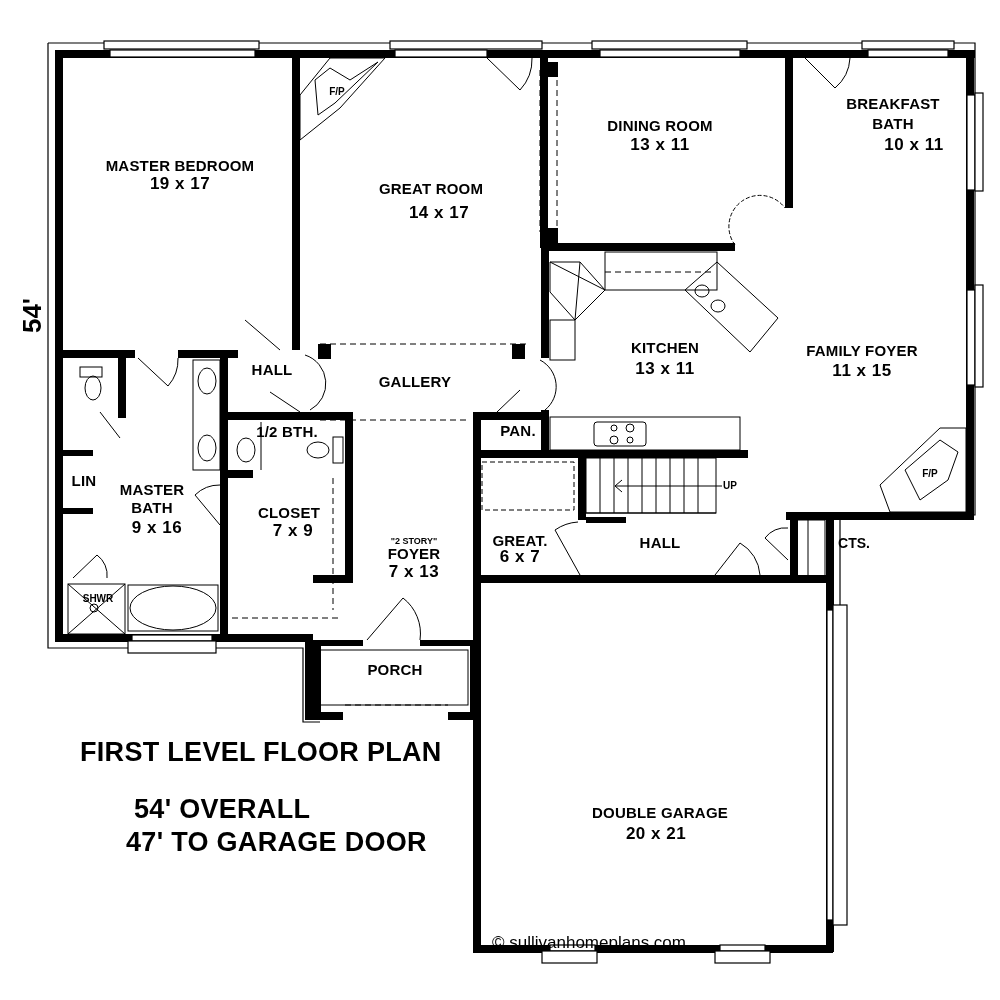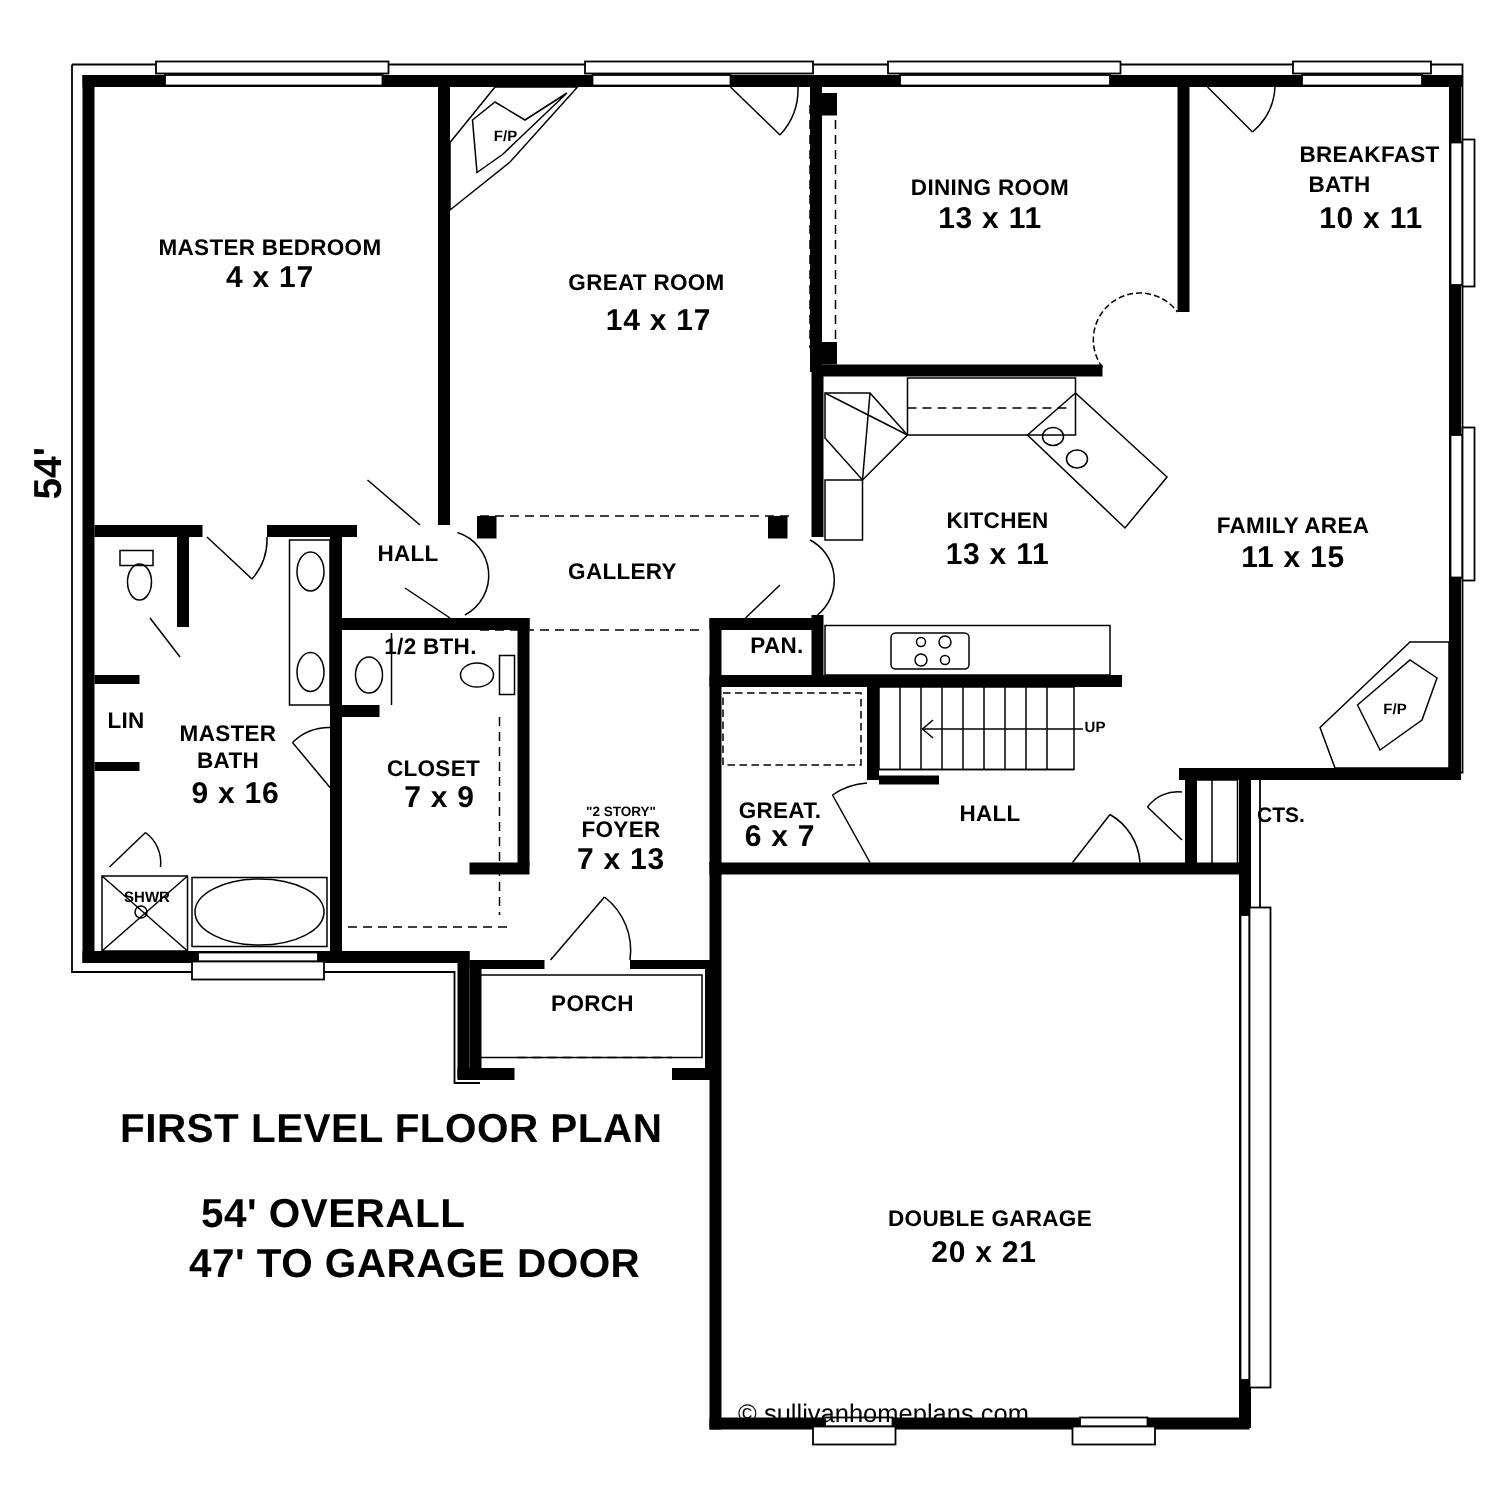--- a/index.html
+++ b/index.html
@@ -1,20 +1,20 @@
 <!DOCTYPE html>
 <html><head>
 <meta charset="utf-8">
 <style>
   html, body { margin: 0; padding: 0; background: #ffffff; }
   body { width: 1000px; height: 1000px; position: relative; overflow: hidden; font-family: "Liberation Sans", sans-serif; }
   #plan { position: absolute; left: 0; top: 0; width: 1000px; height: 1000px; }
   .lbl { position: absolute; font-family: "Liberation Sans", sans-serif; font-weight: 700; color: #000; text-align: center; white-space: nowrap; line-height: 1.05; transform: translateX(-50%); }
   .name { font-size: 15px; letter-spacing: 0.2px; }
-  .dim { font-size: 20px; letter-spacing: 0.5px; }
+  .dim { font-size: 17px; letter-spacing: 0.5px; }
   .small { font-size: 14px; margin-left: 44px; }
   .tiny { font-size: 9px; }
   .fp { font-size: 10px; }
   .big { font-size: 27px; font-weight: 900; letter-spacing: 0.3px; transform: none; text-align: left; }
   .rot { position: absolute; left: 2px; top: 300px; font-size: 26px; font-weight: 900; transform: rotate(-90deg); transform-origin: center; width: 60px; text-align: center; }
   .copy { position: absolute; left: 492px; top: 917px; font-size: 17px; font-weight: 400; color: #000; white-space: nowrap; margin-top: 16px; }
 </style>
 </head>
 <body>
 
@@ -197,37 +197,37 @@
 
   <g fill="none" stroke="#000" stroke-width="1">
     <rect x="320" y="650" width="148" height="55"></rect>
     <rect x="795" y="520" width="30" height="58"></rect>
     <line x1="808" y1="520" x2="808" y2="578"></line>
     <line x1="586" y1="513" x2="716" y2="513"></line>
   </g>
 </svg>
 
 <div class="lbl name" style="left:180px;top:158px">MASTER BEDROOM</div>
-<div class="lbl dim" style="left:180px;top:175px">4 x 17</div>
+<div class="lbl dim" style="left:180px;top:175px">19 x 17</div>
 
 <div class="lbl fp" style="left:337px;top:87px">F/P</div>
 <div class="lbl name" style="left:431px;top:181px">GREAT ROOM</div>
 <div class="lbl dim" style="left:439px;top:204px">14 x 17</div>
 
 <div class="lbl name" style="left:660px;top:118px">DINING ROOM</div>
 <div class="lbl dim" style="left:660px;top:136px">13 x 11</div>
 
-<div class="lbl name" style="left:913px;top:96px">BREAKFAST</div>
+<div class="lbl name" style="left:893px;top:96px">BREAKFAST</div>
 <div class="lbl name" style="left:893px;top:116px">BATH</div>
 <div class="lbl dim" style="left:914px;top:136px">10 x 11</div>
 
 <div class="lbl name" style="left:665px;top:340px">KITCHEN</div>
 <div class="lbl dim" style="left:665px;top:360px">13 x 11</div>
 
-<div class="lbl name" style="left:862px;top:343px">FAMILY AREA</div>
+<div class="lbl name" style="left:862px;top:343px">FAMILY FOYER</div>
 <div class="lbl dim" style="left:862px;top:362px">11 x 15</div>
 <div class="lbl fp" style="left:930px;top:469px">F/P</div>
 
 <div class="lbl name" style="left:272px;top:362px">HALL</div>
 <div class="lbl name" style="left:415px;top:374px">GALLERY</div>
 <div class="lbl name" style="left:287px;top:424px">1/2 BTH.</div>
 <div class="lbl name" style="left:518px;top:423px">PAN.</div>
 
 <div class="lbl name" style="left:84px;top:473px">LIN</div>
 <div class="lbl name" style="left:152px;top:482px">MASTER</div>

